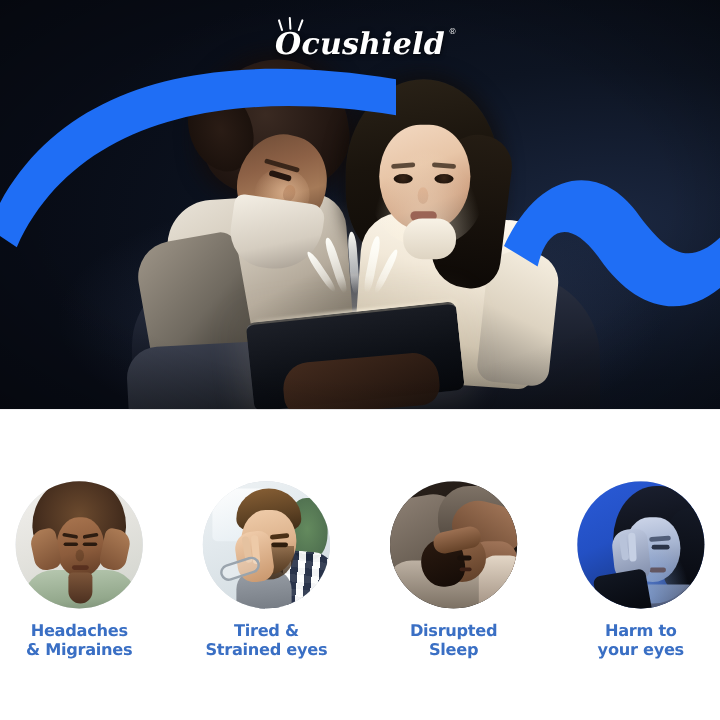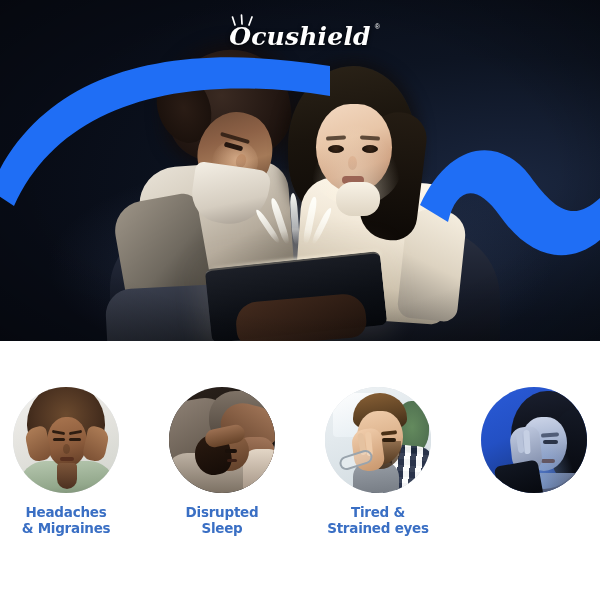--- a/index.html
+++ b/index.html
@@ -192,21 +192,21 @@
   .white { position:absolute; left:0; top:341px; width:600px; height:259px; background:#fff; }
   .headline {
     position:absolute; left:0; right:0; top:18px;
     text-align:center;
     font-family:"DejaVu Sans", sans-serif;
     font-weight:700; font-size:28.5px; letter-spacing:-.6px;
     color:#1f6ae8;
     white-space:nowrap;
   }
 
-  .cards { position:absolute; left:0; top:46px; width:600px; display:flex;gap:24px; }
+  .cards { position:absolute; left:0; top:60px; width:600px; display:flex;gap:24px; }
   .card { width:150px; display:flex; flex-direction:column; align-items:center; }
 
   .circle {
     width:106px; height:106px; border-radius:50%; overflow:hidden;
     position:relative; background:#d8dde3;
   }
   .cap {
     margin-top:11px; text-align:center;
     font-family:"DejaVu Sans", sans-serif;
     font-weight:700; font-size:13.5px; line-height:16px;
@@ -375,39 +375,20 @@
           <div class="eye-l"></div>
           <div class="eye-r"></div>
           <div class="nose"></div>
           <div class="mouth"></div>
           <div class="vneck"></div>
           <div class="hand-l"></div>
           <div class="hand-r"></div>
         </div>
         <div class="cap">Headaches
 &amp; Migraines</div>
-      </div>
-
-      <div class="card">
-        <div class="circle c3">
-          <div class="c3-bg"></div>
-          <div class="pillow1"></div>
-          <div class="pillow2"></div>
-          <div class="sheet"></div>
-          <div class="arm"></div>
-          <div class="shoulder"></div>
-          <div class="slip"></div>
-          <div class="head"></div>
-          <div class="hair"></div>
-          <div class="forearm"></div>
-          <div class="eye"></div>
-          <div class="mouth"></div>
-        </div>
-        <div class="cap">Disrupted
-Sleep</div>
       </div>
 
       <div class="card">
         <div class="circle c2">
           <div class="c2-bg"></div>
           <div class="win"></div>
           <div class="plant"></div>
           <div class="shirt"></div>
           <div class="tee"></div>
           <div class="hair"></div>
@@ -418,33 +399,54 @@
           <div class="hand"></div>
           <div class="f1"></div>
           <div class="f2"></div>
           <div class="glasses"></div>
         </div>
         <div class="cap">Tired &amp;
 Strained eyes</div>
       </div>
 
       <div class="card">
+        <div class="circle c3">
+          <div class="c3-bg"></div>
+          <div class="pillow1"></div>
+          <div class="pillow2"></div>
+          <div class="sheet"></div>
+          <div class="arm"></div>
+          <div class="shoulder"></div>
+          <div class="slip"></div>
+          <div class="head"></div>
+          <div class="hair"></div>
+          <div class="forearm"></div>
+          <div class="eye"></div>
+          <div class="mouth"></div>
+        </div>
+        <div class="cap">Disrupted
+Sleep</div>
+      </div>
+
+      <div class="card">
         <div class="circle c4">
           <div class="c4-bg"></div>
           <div class="bokeh"></div>
           <div class="hair"></div>
           <div class="hair2"></div>
           <div class="body"></div>
           <div class="face"></div>
           <div class="glow"></div>
           <div class="brow"></div>
           <div class="eye"></div>
           <div class="mouth"></div>
           <div class="hand"></div>
           <div class="f1"></div>
           <div class="f2"></div>
           <div class="phone"></div>
         </div>
+        <div class="cap">Harm to
+your eyes</div>
       </div>
 
     </div>
   </div>
 </div>
 
 </body></html>

